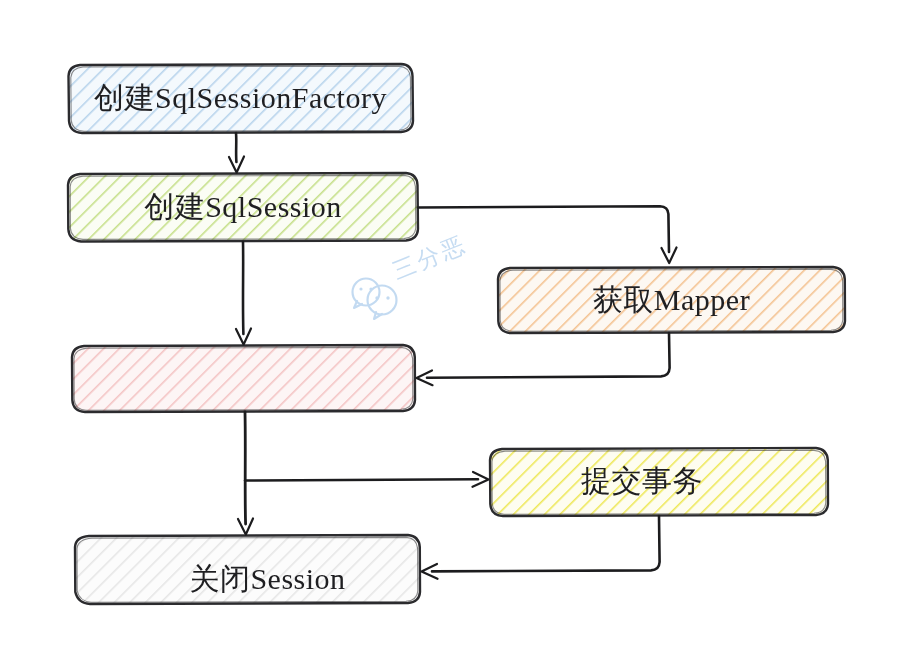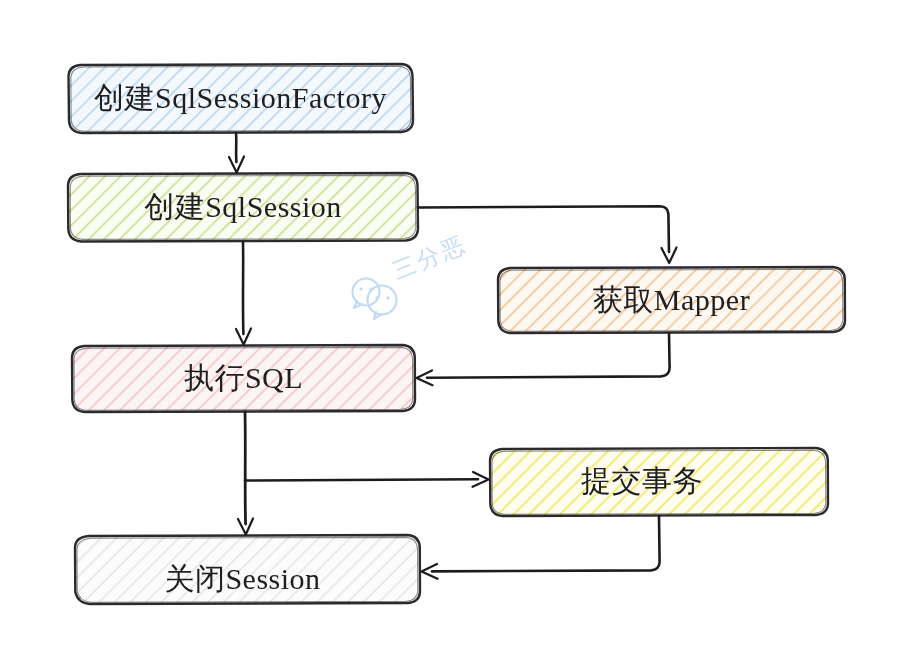--- a/index.html
+++ b/index.html
@@ -159,23 +159,22 @@
       </g>
     </g>
   </svg>
 
   <div class="node-label" style="left:68px; top:64px; width:345px; height:69px;">创建SqlSessionFactory</div>
 
   <div class="node-label" style="left:68px; top:173px; width:350px; height:68px;">创建SqlSession</div>
 
   <div class="node-label" style="left:498px; top:267px; width:347px; height:66px;">获取Mapper</div>
 
-  <div class="node-label" style="left:72px; top:345px; width:343px; height:67px;">执行SQL</div>
 
   <div class="node-label" style="left:490px; top:448px; width:304px; height:67px;">提交事务</div>
 
-  <div class="node-label" style="left:58px; top:535px; width:345px; height:88px;padding-left:12px;">关闭Session</div>
+  <div class="node-label" style="left:83px; top:535px; width:345px; height:88px;padding-left:12px;">关闭Session</div>
 
   <div class="watermark" style="left:388px; top:258px; transform: rotate(-22deg); transform-origin: left top;
               color:#bdd7f0; font-size:23px; letter-spacing:3px;
               font-family:'Liberation Serif','DejaVu Serif',serif;">三分恶</div>
 
 </div>
 
 </body></html>

